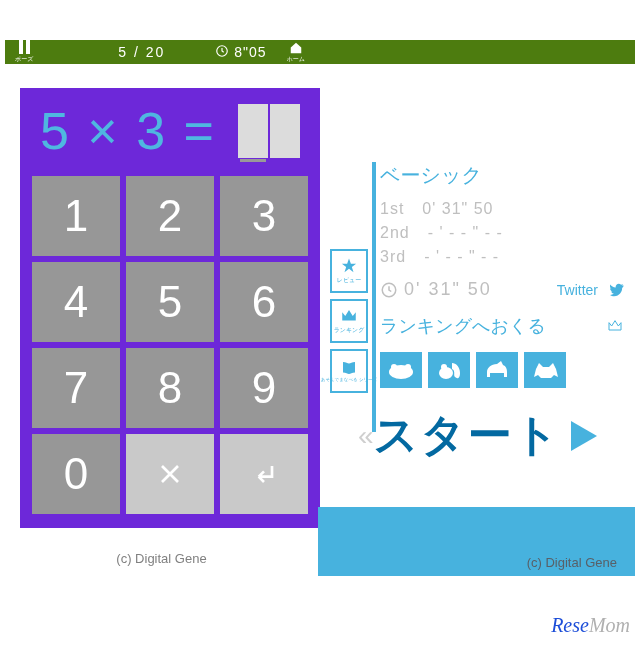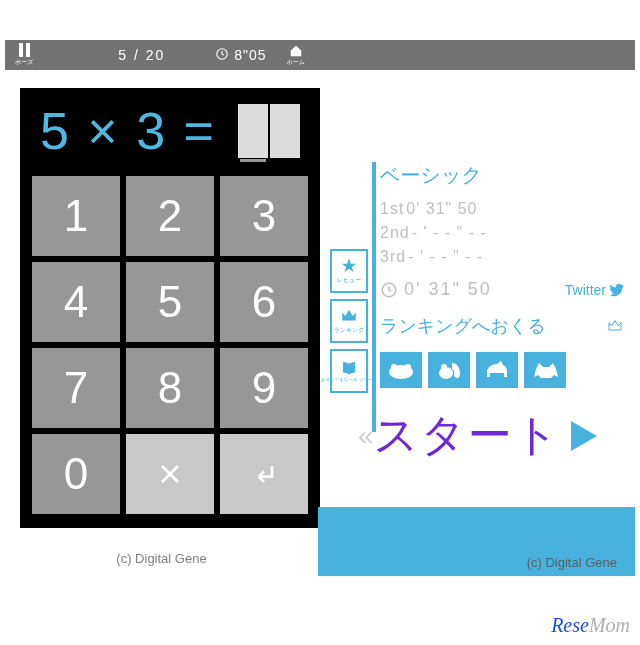--- a/index.html
+++ b/index.html
@@ -1,32 +1,32 @@
 <!DOCTYPE html>
 <html><head>
 <meta charset="utf-8">
 <style>
   * { box-sizing: border-box; margin: 0; padding: 0; }
   body { width: 640px; height: 645px; background: #fff; font-family: "Helvetica Neue", Arial, sans-serif; font-weight: 100; overflow: hidden; position: relative; }
   .frame { position: absolute; inset: 0; }
   
   
-  .topbar { position: absolute; left: 5px; right: 5px; top: 40px; height: 30px; background: #737373; color: #fff; display: flex; align-items: center; font-weight: 300; font-size: 14px; }
+  .topbar { position: absolute; left: 5px; right: 5px; top: 40px; height: 24px; background: #4d7c0f; color: #fff; display: flex; align-items: center; font-weight: 300; font-size: 14px; }
   .tb-pause { margin-left: 10px; display: flex; flex-direction: column; align-items: center; gap: 1px; }
   .tb-pause .bars { display: flex; gap: 3px; }
   .tb-pause .bars span { width: 4px; height: 14px; background: #fff; display: block; }
   .tb-pause .lbl { font-size: 6px; }
   .tb-progress { margin-left: 85px; letter-spacing: 2px; }
   .tb-clock-icon { margin-left: 50px; }
   .tb-time { margin-left: 5px; letter-spacing: 1px; }
   .tb-home { margin-left: 20px; display: flex; flex-direction: column; align-items: center; }
   .tb-home .lbl { font-size: 6px; }
   
   
-  .left-panel { position: absolute; left: 20px; top: 88px; width: 300px; height: 440px; background: #000000; }
+  .left-panel { position: absolute; left: 20px; top: 88px; width: 300px; height: 440px; background: #6d28d9; }
   .equation { position: absolute; left: 20px; top: 8px; width: 260px; height: 70px; display: flex; align-items: center; color: #4fb7e0; font-size: 52px; font-weight: 100; letter-spacing: 2px; }
   .equation .eq-text { flex: 1; }
   .ans-cells { display: flex; gap: 2px; margin-left: 4px; }
   .ans-cell { width: 30px; height: 54px; background: #dcdcdc; position: relative; }
   .ans-cell.active::after { content: ""; position: absolute; left: 2px; right: 2px; bottom: -4px; height: 3px; background: #999; }
   
   .keypad { position: absolute; left: 12px; top: 88px; width: 276px; display: grid; grid-template-columns: repeat(3, 1fr); gap: 6px; }
   .key { background: #979797; color: #fff; font-size: 44px; font-weight: 100; height: 80px; display: flex; align-items: center; justify-content: center; cursor: pointer; }
   .key.light { background: #c9c9c9; }
   .key svg { width: 32px; height: 32px; }
@@ -35,31 +35,31 @@
   .side-btns { position: absolute; left: 330px; top: 249px; width: 38px; display: flex; flex-direction: column; gap: 6px; }
   .side-btn { width: 38px; height: 44px; border: 2px solid #47b2de; background: #fff; display: flex; flex-direction: column; align-items: center; justify-content: center; gap: 1px; cursor: pointer; }
   .side-btn svg { width: 20px; height: 18px; }
   .side-btn .lbl { font-size: 6px; color: #47b2de; font-weight: 400; white-space: nowrap; }
   
   
   .right-panel { position: absolute; left: 380px; top: 130px; width: 245px; margin-top: 32px; }
   .vbar { position: absolute; left: -8px; top: 0; width: 4px; height: 270px; background: #47b2de; }
   .rp-title { color: #47b2de; font-size: 20px; font-weight: 300; margin-bottom: 8px; }
   .ranks { color: #bfbfbf; font-size: 16px; font-weight: 300; line-height: 1.5; letter-spacing: 1px; }
-  .ranks .row { display: flex; gap: 2px; }
+  .ranks .row { display: flex; gap: 18px; }
   .best-row { display: flex; align-items: center; gap: 6px; color: #bfbfbf; font-size: 18px; margin-top: 10px; font-weight: 300; }
   .best-row .time { letter-spacing: 2px; }
-  .twitter { margin-left: auto; color: #47b2de; font-size: 14px; font-weight: 400; display: flex; align-items: center; gap: 3px; }
+  .twitter { margin-left: auto; color: #47b2de; font-size: 14px; font-weight: 400; display: flex; align-items: center; gap: 11px; }
   .rank-send { color: #47b2de; font-size: 18px; font-weight: 300; margin-top: 14px; display: flex; align-items: center; gap: 22px; }
   .rank-send svg { margin-left: auto; }
   .animals { display: flex; gap: 6px; margin-top: 14px; }
   .animal { width: 42px; height: 36px; background: #47b2de; display: flex; align-items: center; justify-content: center; }
   .start-row { display: flex; align-items: center; margin-top: 18px; }
   .chev-left { color: #cfcfcf; font-size: 28px; margin-left: -22px; margin-right: 8px; letter-spacing: -8px; }
-  .start { color: #6d28d9; font-size: 44px; font-weight: 400; letter-spacing: 2px; cursor: pointer; display: flex; align-items: center; text-align: right; }
+  .start { color: #0369a1; font-size: 44px; font-weight: 700; letter-spacing: 2px; cursor: pointer; display: flex; align-items: center; text-align: right; }
   .start .tri { margin-left: 8px; }
   
   
   .bottom-left { position: absolute; left: 5px; right: 322px; top: 540px; height: 36px; background: #fff; color: #808080; font-size: 13px; display: flex; align-items: center; justify-content: center; }
   .bottom-right { position: absolute; right: 5px; left: 318px; top: 507px; height: 69px; background: #47b2de; color: #586068; font-size: 13px; display: flex; align-items: flex-end; justify-content: flex-end; padding: 6px 18px; font-weight: 400; }
   
   .watermark { position: absolute; right: 10px; bottom: 8px; font-family: Georgia, "Times New Roman", serif; font-style: italic; font-weight: 400; font-size: 20px; color: #b0b0b0; }
   .watermark .rm { color: #1d4ed8; }
 </style>
 </head>

